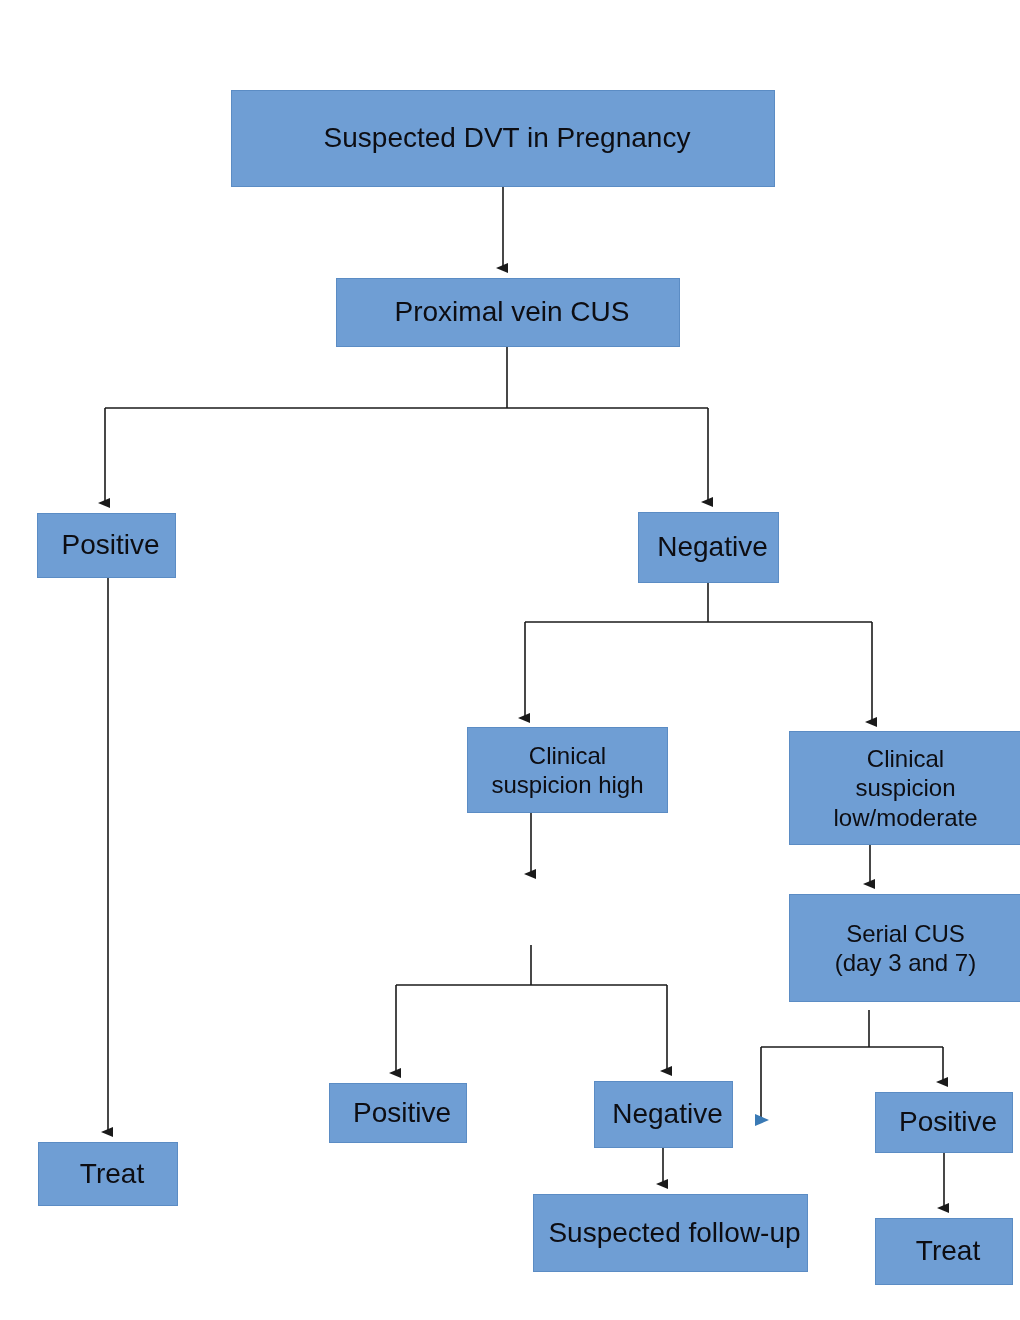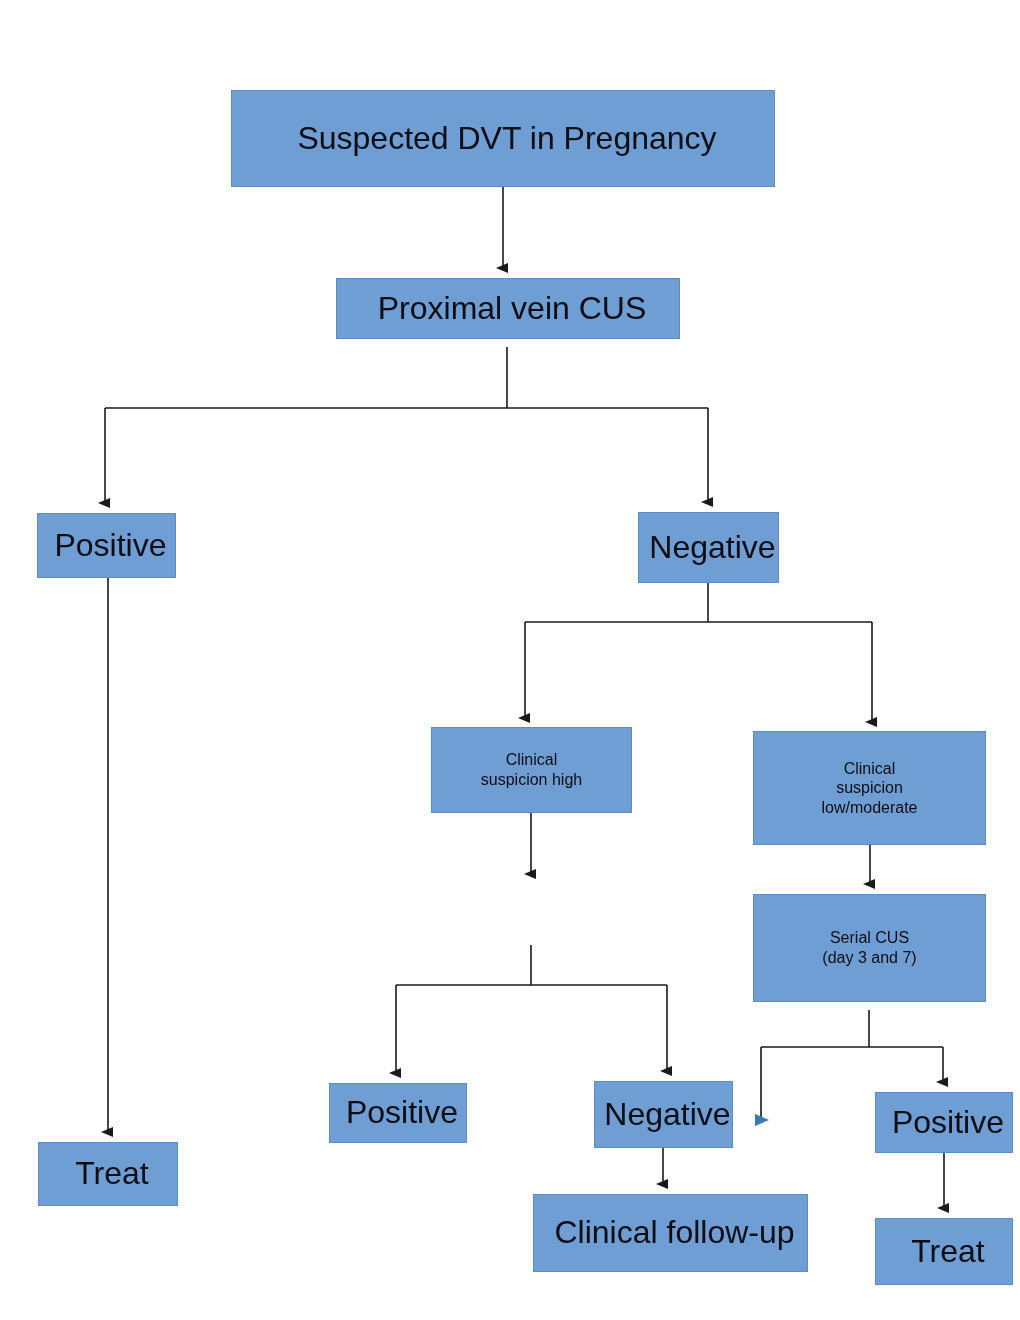--- a/index.html
+++ b/index.html
@@ -22,22 +22,22 @@
     border: 1px solid #5b8cc4;
     display: flex;
     align-items: center;
     justify-content: center;
     text-align: center;
     color: #0d0d12;
     line-height: 1.22;
     white-space: pre-line;
     user-select: none;
   }
-  .fs-24 { font-size: 32px; padding-left: 8px; }
-  .fs-23 { font-size: 16px; }
+  .fs-24 { font-size: 28px; padding-left: 8px; }
+  .fs-23 { font-size: 24px; margin-left: 36px; }
   .edges {
     position: absolute;
     left: 0;
     top: 0;
     width: 1020px;
     height: 1320px;
     pointer-events: none;
   }
 </style>
 </head>
@@ -86,21 +86,21 @@
       <path d="M943,1047 L943,1082" marker-end="url(#ah)"></path>
 
       <path d="M663,1148 L663,1184" marker-end="url(#ah)"></path>
 
       <path d="M944,1153 L944,1208" marker-end="url(#ah)"></path>
     </g>
   </svg>
 
   <div class="node fs-24" style="left:231px;top:90px;width:544px;height:97px;">Suspected DVT in Pregnancy</div>
 
-  <div class="node fs-24" style="left:336px;top:278px;width:344px;height:61px;text-align:right;">Proximal vein CUS</div>
+  <div class="node fs-24" style="left:336px;top:278px;width:344px;height:69px;text-align:right;">Proximal vein CUS</div>
 
   <div class="node fs-24" style="left:37px;top:513px;width:139px;height:65px;">Positive</div>
 
   <div class="node fs-24" style="left:638px;top:512px;width:141px;height:71px;">Negative</div>
 
   <div class="node fs-23" style="left:431px;top:727px;width:201px;height:86px;">Clinical
 suspicion high</div>
 
   <div class="node fs-23" style="left:753px;top:731px;width:233px;height:114px;">Clinical
 suspicion
@@ -111,17 +111,17 @@
 (day 3 and 7)</div>
 
   <div class="node fs-24" style="left:38px;top:1142px;width:140px;height:64px;">Treat</div>
 
   <div class="node fs-24" style="left:329px;top:1083px;width:138px;height:60px;">Positive</div>
 
   <div class="node fs-24" style="left:594px;top:1081px;width:139px;height:67px;">Negative</div>
 
   <div class="node fs-24" style="left:875px;top:1092px;width:138px;height:61px;">Positive</div>
 
-  <div class="node fs-24" style="left:533px;top:1194px;width:275px;height:78px;">Clinical follow-up</div>
+  <div class="node fs-24" style="left:533px;top:1194px;width:275px;height:78px;">Suspected follow-up</div>
 
   <div class="node fs-24" style="left:875px;top:1218px;width:138px;height:67px;">Treat</div>
 
 </div>
 
 </body></html>

